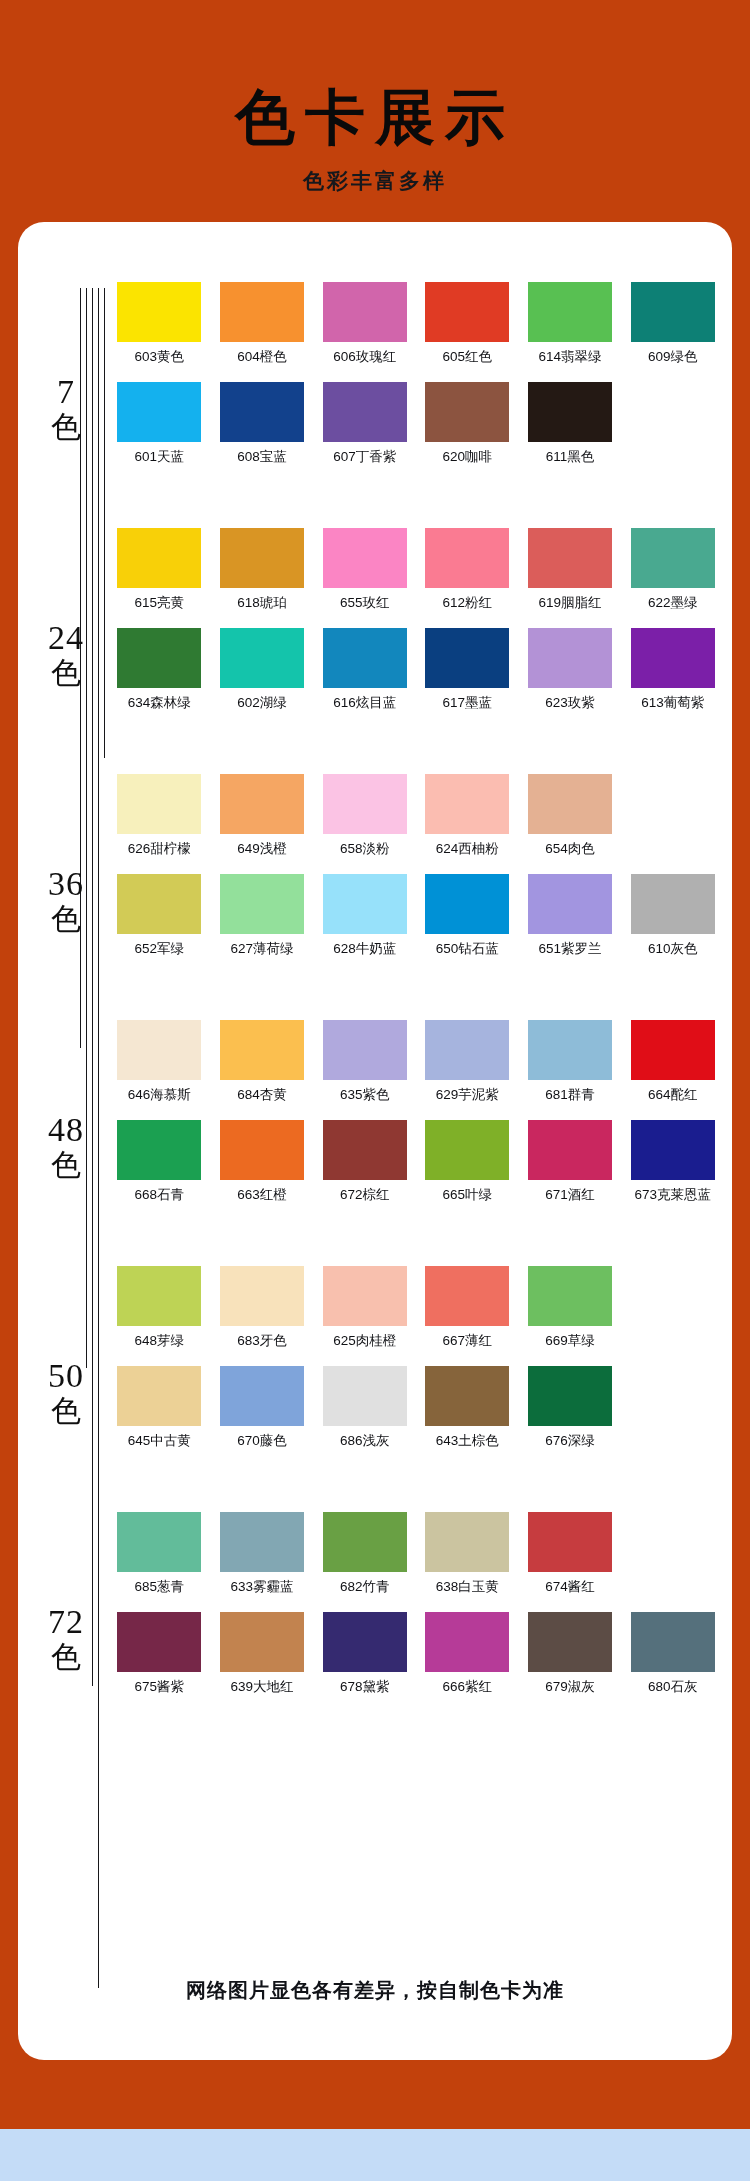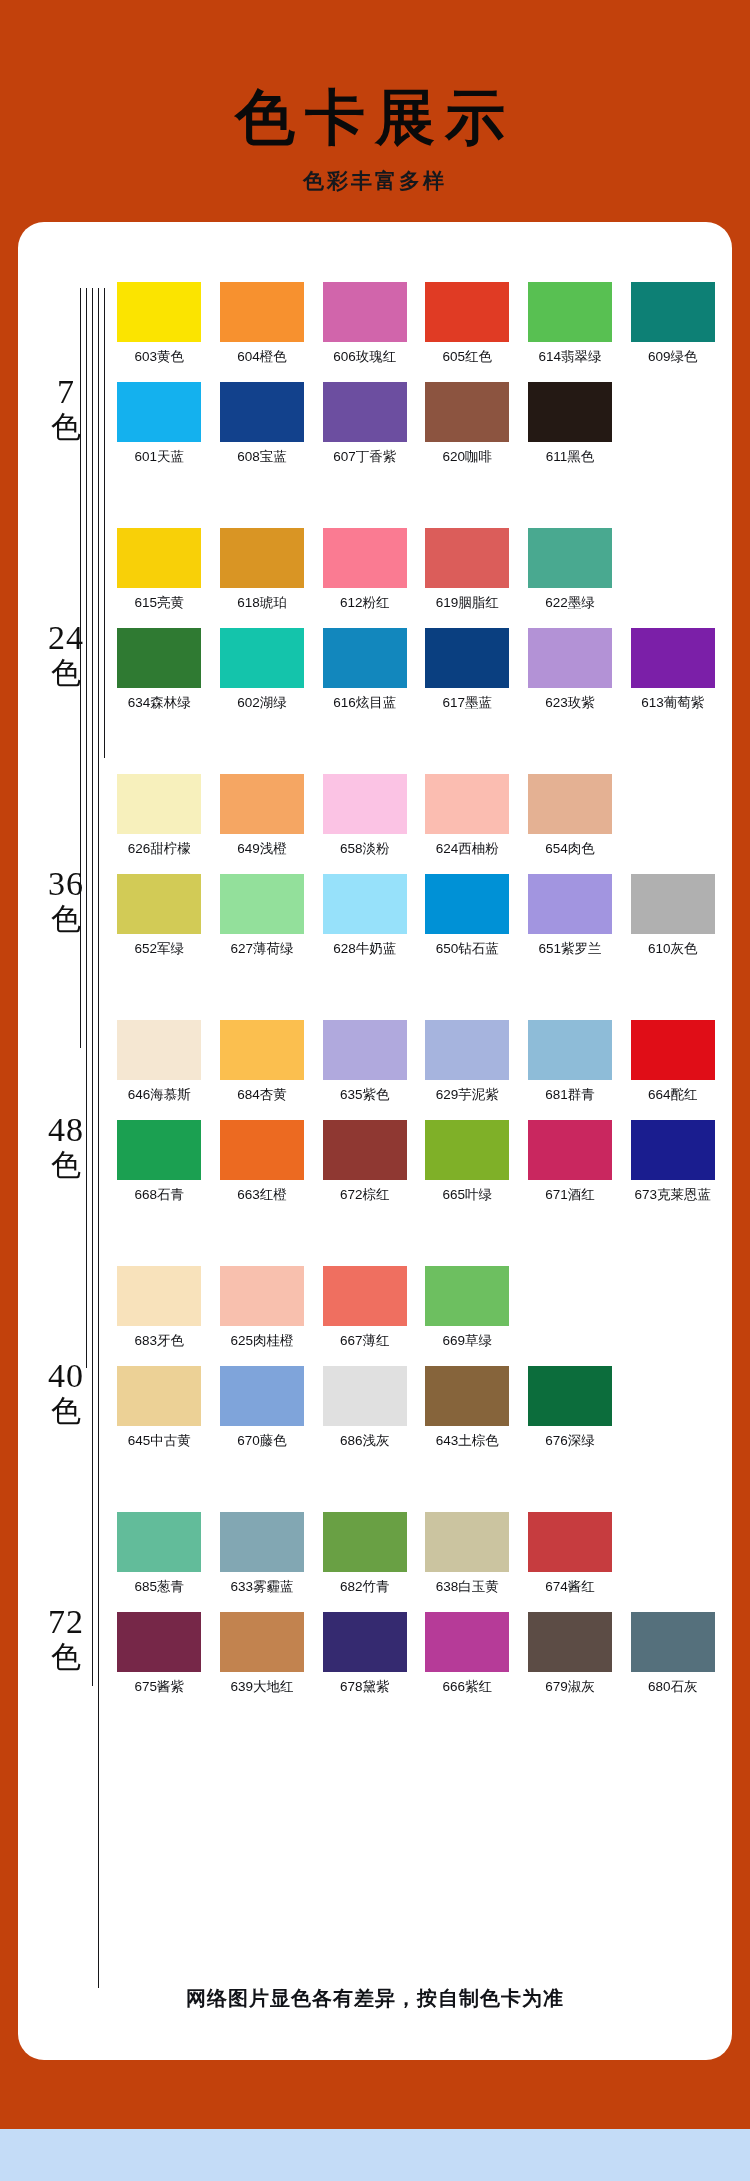--- a/index.html
+++ b/index.html
@@ -109,21 +109,21 @@
     color:#111216;
     white-space:nowrap;
     letter-spacing:0px;
     font-family:"Liberation Sans","DejaVu Sans",sans-serif;
   }
   .group-gap { height:28px; }
 
   
   .footer {
     position:absolute;
-    left:0; right:0; bottom:48px;
+    left:0; right:0; bottom:56px;
     text-align:center;
     font-size:20px;
     font-weight:bold;
     color:#111318;
     letter-spacing:1px;
   }
 </style>
 </head>
 <body>
 
@@ -172,20 +172,21 @@
           <div class="group-gap"></div>
           <div class="group">
             <div class="group-label">
               <span class="num">24</span>
               <span class="unit">色</span>
             </div>
             <div class="rows">
               <div class="row">
                 <div class="swatch-cell"><span class="swatch" style="background: rgb(248, 208, 8);"></span><span class="swatch-label">615亮黄</span></div>
                 <div class="swatch-cell"><span class="swatch" style="background: rgb(217, 149, 36);"></span><span class="swatch-label">618琥珀</span></div>
+                <div class="swatch-cell"><span class="swatch" style="background: rgb(251, 133, 196);"></span><span class="swatch-label">655玫红</span></div>
                 <div class="swatch-cell"><span class="swatch" style="background: rgb(250, 123, 146);"></span><span class="swatch-label">612粉红</span></div>
                 <div class="swatch-cell"><span class="swatch" style="background: rgb(219, 93, 90);"></span><span class="swatch-label">619胭脂红</span></div>
                 <div class="swatch-cell"><span class="swatch" style="background: rgb(73, 169, 144);"></span><span class="swatch-label">622墨绿</span></div>
               </div>
               <div class="row">
                 <div class="swatch-cell"><span class="swatch" style="background: rgb(47, 122, 50);"></span><span class="swatch-label">634森林绿</span></div>
                 <div class="swatch-cell"><span class="swatch" style="background: rgb(20, 196, 171);"></span><span class="swatch-label">602湖绿</span></div>
                 <div class="swatch-cell"><span class="swatch" style="background: rgb(18, 135, 189);"></span><span class="swatch-label">616炫目蓝</span></div>
                 <div class="swatch-cell"><span class="swatch" style="background: rgb(10, 63, 128);"></span><span class="swatch-label">617墨蓝</span></div>
                 <div class="swatch-cell"><span class="swatch" style="background: rgb(179, 146, 214);"></span><span class="swatch-label">623玫紫</span></div>
@@ -238,25 +239,26 @@
                 <div class="swatch-cell"><span class="swatch" style="background: rgb(143, 56, 50);"></span><span class="swatch-label">672棕红</span></div>
                 <div class="swatch-cell"><span class="swatch" style="background: rgb(127, 176, 40);"></span><span class="swatch-label">665叶绿</span></div>
                 <div class="swatch-cell"><span class="swatch" style="background: rgb(201, 39, 95);"></span><span class="swatch-label">671酒红</span></div>
                 <div class="swatch-cell"><span class="swatch" style="background: rgb(26, 29, 143);"></span><span class="swatch-label">673克莱恩蓝</span></div>
               </div>
             </div>
           </div>
           <div class="group-gap"></div>
           <div class="group">
             <div class="group-label">
-              <span class="num">40</span>
-              <span class="unit">色</span>
-            </div>
-            <div class="rows">
-              <div class="row">
+              <span class="num">50</span>
+              <span class="unit">色</span>
+            </div>
+            <div class="rows">
+              <div class="row">
+                <div class="swatch-cell"><span class="swatch" style="background: rgb(190, 211, 85);"></span><span class="swatch-label">648芽绿</span></div>
                 <div class="swatch-cell"><span class="swatch" style="background: rgb(248, 226, 187);"></span><span class="swatch-label">683牙色</span></div>
                 <div class="swatch-cell"><span class="swatch" style="background: rgb(248, 192, 174);"></span><span class="swatch-label">625肉桂橙</span></div>
                 <div class="swatch-cell"><span class="swatch" style="background: rgb(239, 111, 96);"></span><span class="swatch-label">667薄红</span></div>
                 <div class="swatch-cell"><span class="swatch" style="background: rgb(109, 191, 96);"></span><span class="swatch-label">669草绿</span></div>
               </div>
               <div class="row">
                 <div class="swatch-cell"><span class="swatch" style="background: rgb(236, 209, 150);"></span><span class="swatch-label">645中古黄</span></div>
                 <div class="swatch-cell"><span class="swatch" style="background: rgb(127, 164, 218);"></span><span class="swatch-label">670藤色</span></div>
                 <div class="swatch-cell"><span class="swatch" style="background: rgb(224, 224, 224);"></span><span class="swatch-label">686浅灰</span></div>
                 <div class="swatch-cell"><span class="swatch" style="background: rgb(134, 100, 59);"></span><span class="swatch-label">643土棕色</span></div>

